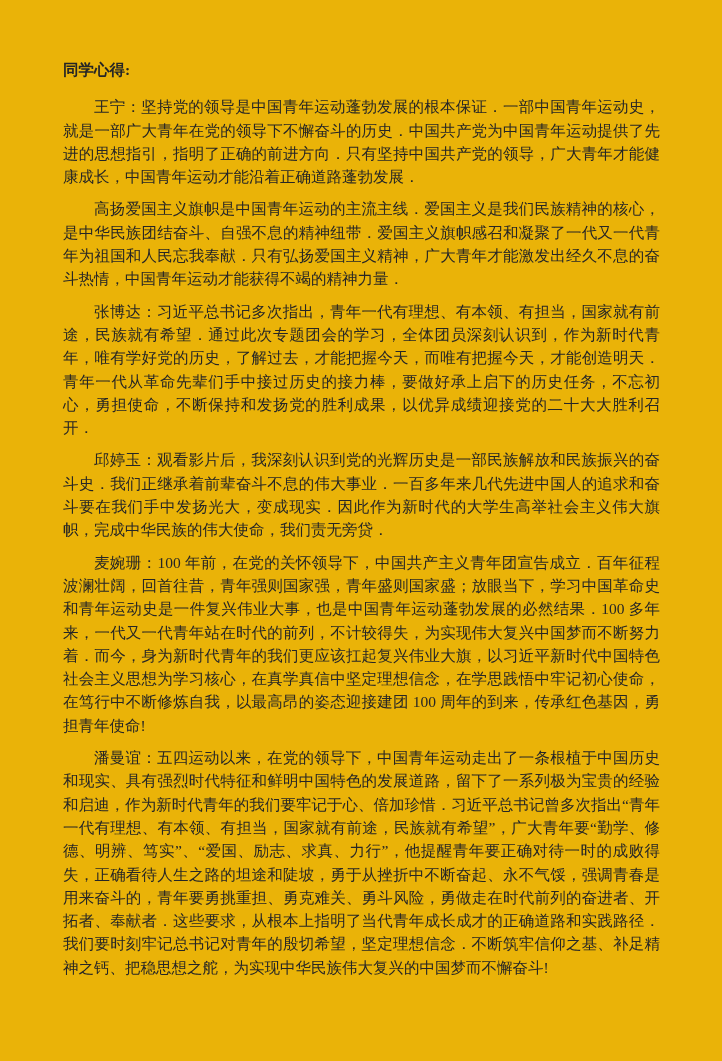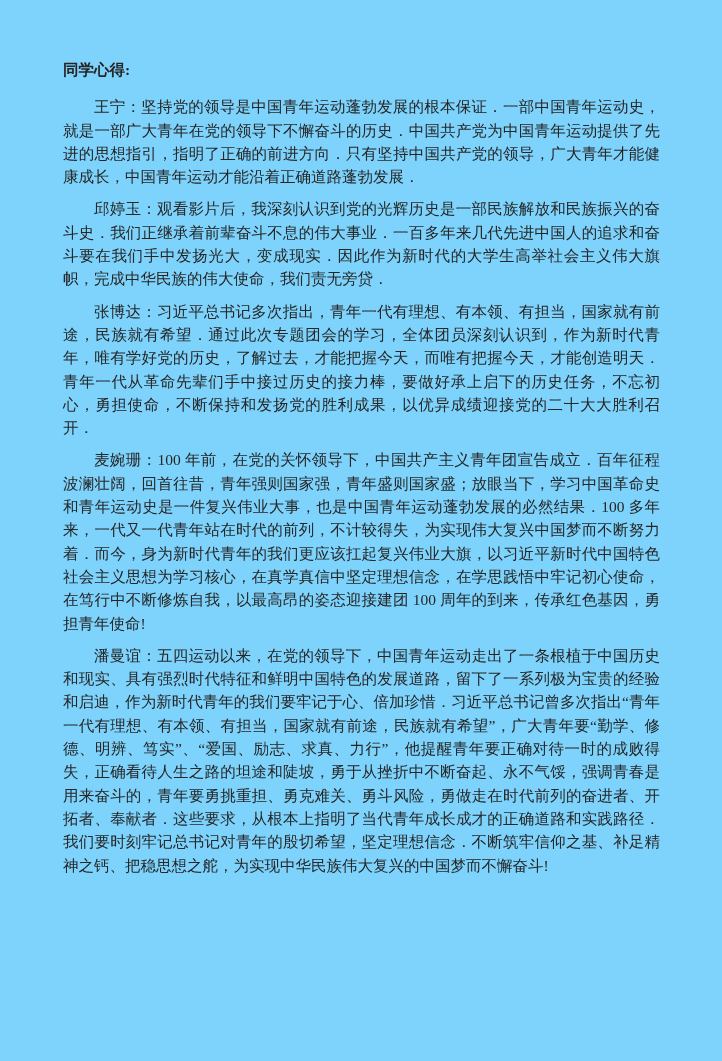--- a/index.html
+++ b/index.html
@@ -5,21 +5,21 @@
   html, body {
     margin: 0;
     padding: 0;
     background: #ffffff;
   }
   .page {
     position: relative;
     width: 722px;
     height: 1061px;
     box-sizing: border-box;
-    background: #7dd3fc;
+    background: #eab308;
     color: #262626;
     padding: 58px 62px 30px 63px;
     overflow: hidden;
     font-family: "Liberation Serif", "DejaVu Serif", serif;
     font-size: 15.5px;
     line-height: 23.3px;
   }
   .doc-title {
     font-weight: bold;
     font-size: 15.5px;
@@ -39,23 +39,24 @@
 </style>
 </head>
 <body>
 
 <main class="page">
 
   <h1 class="doc-title">同学心得:</h1>
 
   <p class="para"><span class="speaker">王宁：</span><span>坚持党的领导是中国青年运动蓬勃发展的根本保证．一部中国青年运动史，就是一部广大青年在党的领导下不懈奋斗的历史．中国共产党为中国青年运动提供了先进的思想指引，指明了正确的前进方向．只有坚持中国共产党的领导，广大青年才能健康成长，中国青年运动才能沿着正确道路蓬勃发展．</span></p>
 
+  <p class="para"><span class="speaker"></span><span>高扬爱国主义旗帜是中国青年运动的主流主线．爱国主义是我们民族精神的核心，是中华民族团结奋斗、自强不息的精神纽带．爱国主义旗帜感召和凝聚了一代又一代青年为祖国和人民忘我奉献．只有弘扬爱国主义精神，广大青年才能激发出经久不息的奋斗热情，中国青年运动才能获得不竭的精神力量．</span></p>
+
+  <p class="para"><span class="speaker">张博达：</span><span>习近平总书记多次指出，青年一代有理想、有本领、有担当，国家就有前途，民族就有希望．通过此次专题团会的学习，全体团员深刻认识到，作为新时代青年，唯有学好党的历史，了解过去，才能把握今天，而唯有把握今天，才能创造明天．青年一代从革命先辈们手中接过历史的接力棒，要做好承上启下的历史任务，不忘初心，勇担使命，不断保持和发扬党的胜利成果，以优异成绩迎接党的二十大大胜利召开．</span></p>
 
   <p class="para"><span class="speaker">邱婷玉：</span><span>观看影片后，我深刻认识到党的光辉历史是一部民族解放和民族振兴的奋斗史．我们正继承着前辈奋斗不息的伟大事业．一百多年来几代先进中国人的追求和奋斗要在我们手中发扬光大，变成现实．因此作为新时代的大学生高举社会主义伟大旗帜，完成中华民族的伟大使命，我们责无旁贷．</span></p>
-
-  <p class="para"><span class="speaker">张博达：</span><span>习近平总书记多次指出，青年一代有理想、有本领、有担当，国家就有前途，民族就有希望．通过此次专题团会的学习，全体团员深刻认识到，作为新时代青年，唯有学好党的历史，了解过去，才能把握今天，而唯有把握今天，才能创造明天．青年一代从革命先辈们手中接过历史的接力棒，要做好承上启下的历史任务，不忘初心，勇担使命，不断保持和发扬党的胜利成果，以优异成绩迎接党的二十大大胜利召开．</span></p>
 
   <p class="para"><span class="speaker">麦婉珊：</span><span>100 年前，在党的关怀领导下，中国共产主义青年团宣告成立．百年征程波澜壮阔，回首往昔，青年强则国家强，青年盛则国家盛；放眼当下，学习中国革命史和青年运动史是一件复兴伟业大事，也是中国青年运动蓬勃发展的必然结果．100 多年来，一代又一代青年站在时代的前列，不计较得失，为实现伟大复兴中国梦而不断努力着．而今，身为新时代青年的我们更应该扛起复兴伟业大旗，以习近平新时代中国特色社会主义思想为学习核心，在真学真信中坚定理想信念，在学思践悟中牢记初心使命，在笃行中不断修炼自我，以最高昂的姿态迎接建团 100 周年的到来，传承红色基因，勇担青年使命!</span></p>
 
   <p class="para"><span class="speaker">潘曼谊：</span><span>五四运动以来，在党的领导下，中国青年运动走出了一条根植于中国历史和现实、具有强烈时代特征和鲜明中国特色的发展道路，留下了一系列极为宝贵的经验和启迪，作为新时代青年的我们要牢记于心、倍加珍惜．习近平总书记曾多次指出“青年一代有理想、有本领、有担当，国家就有前途，民族就有希望”，广大青年要“勤学、修德、明辨、笃实”、“爱国、励志、求真、力行”，他提醒青年要正确对待一时的成败得失，正确看待人生之路的坦途和陡坡，勇于从挫折中不断奋起、永不气馁，强调青春是用来奋斗的，青年要勇挑重担、勇克难关、勇斗风险，勇做走在时代前列的奋进者、开拓者、奉献者．这些要求，从根本上指明了当代青年成长成才的正确道路和实践路径．我们要时刻牢记总书记对青年的殷切希望，坚定理想信念．不断筑牢信仰之基、补足精神之钙、把稳思想之舵，为实现中华民族伟大复兴的中国梦而不懈奋斗!</span></p>
 
 
 </main>
 
 </body></html>

